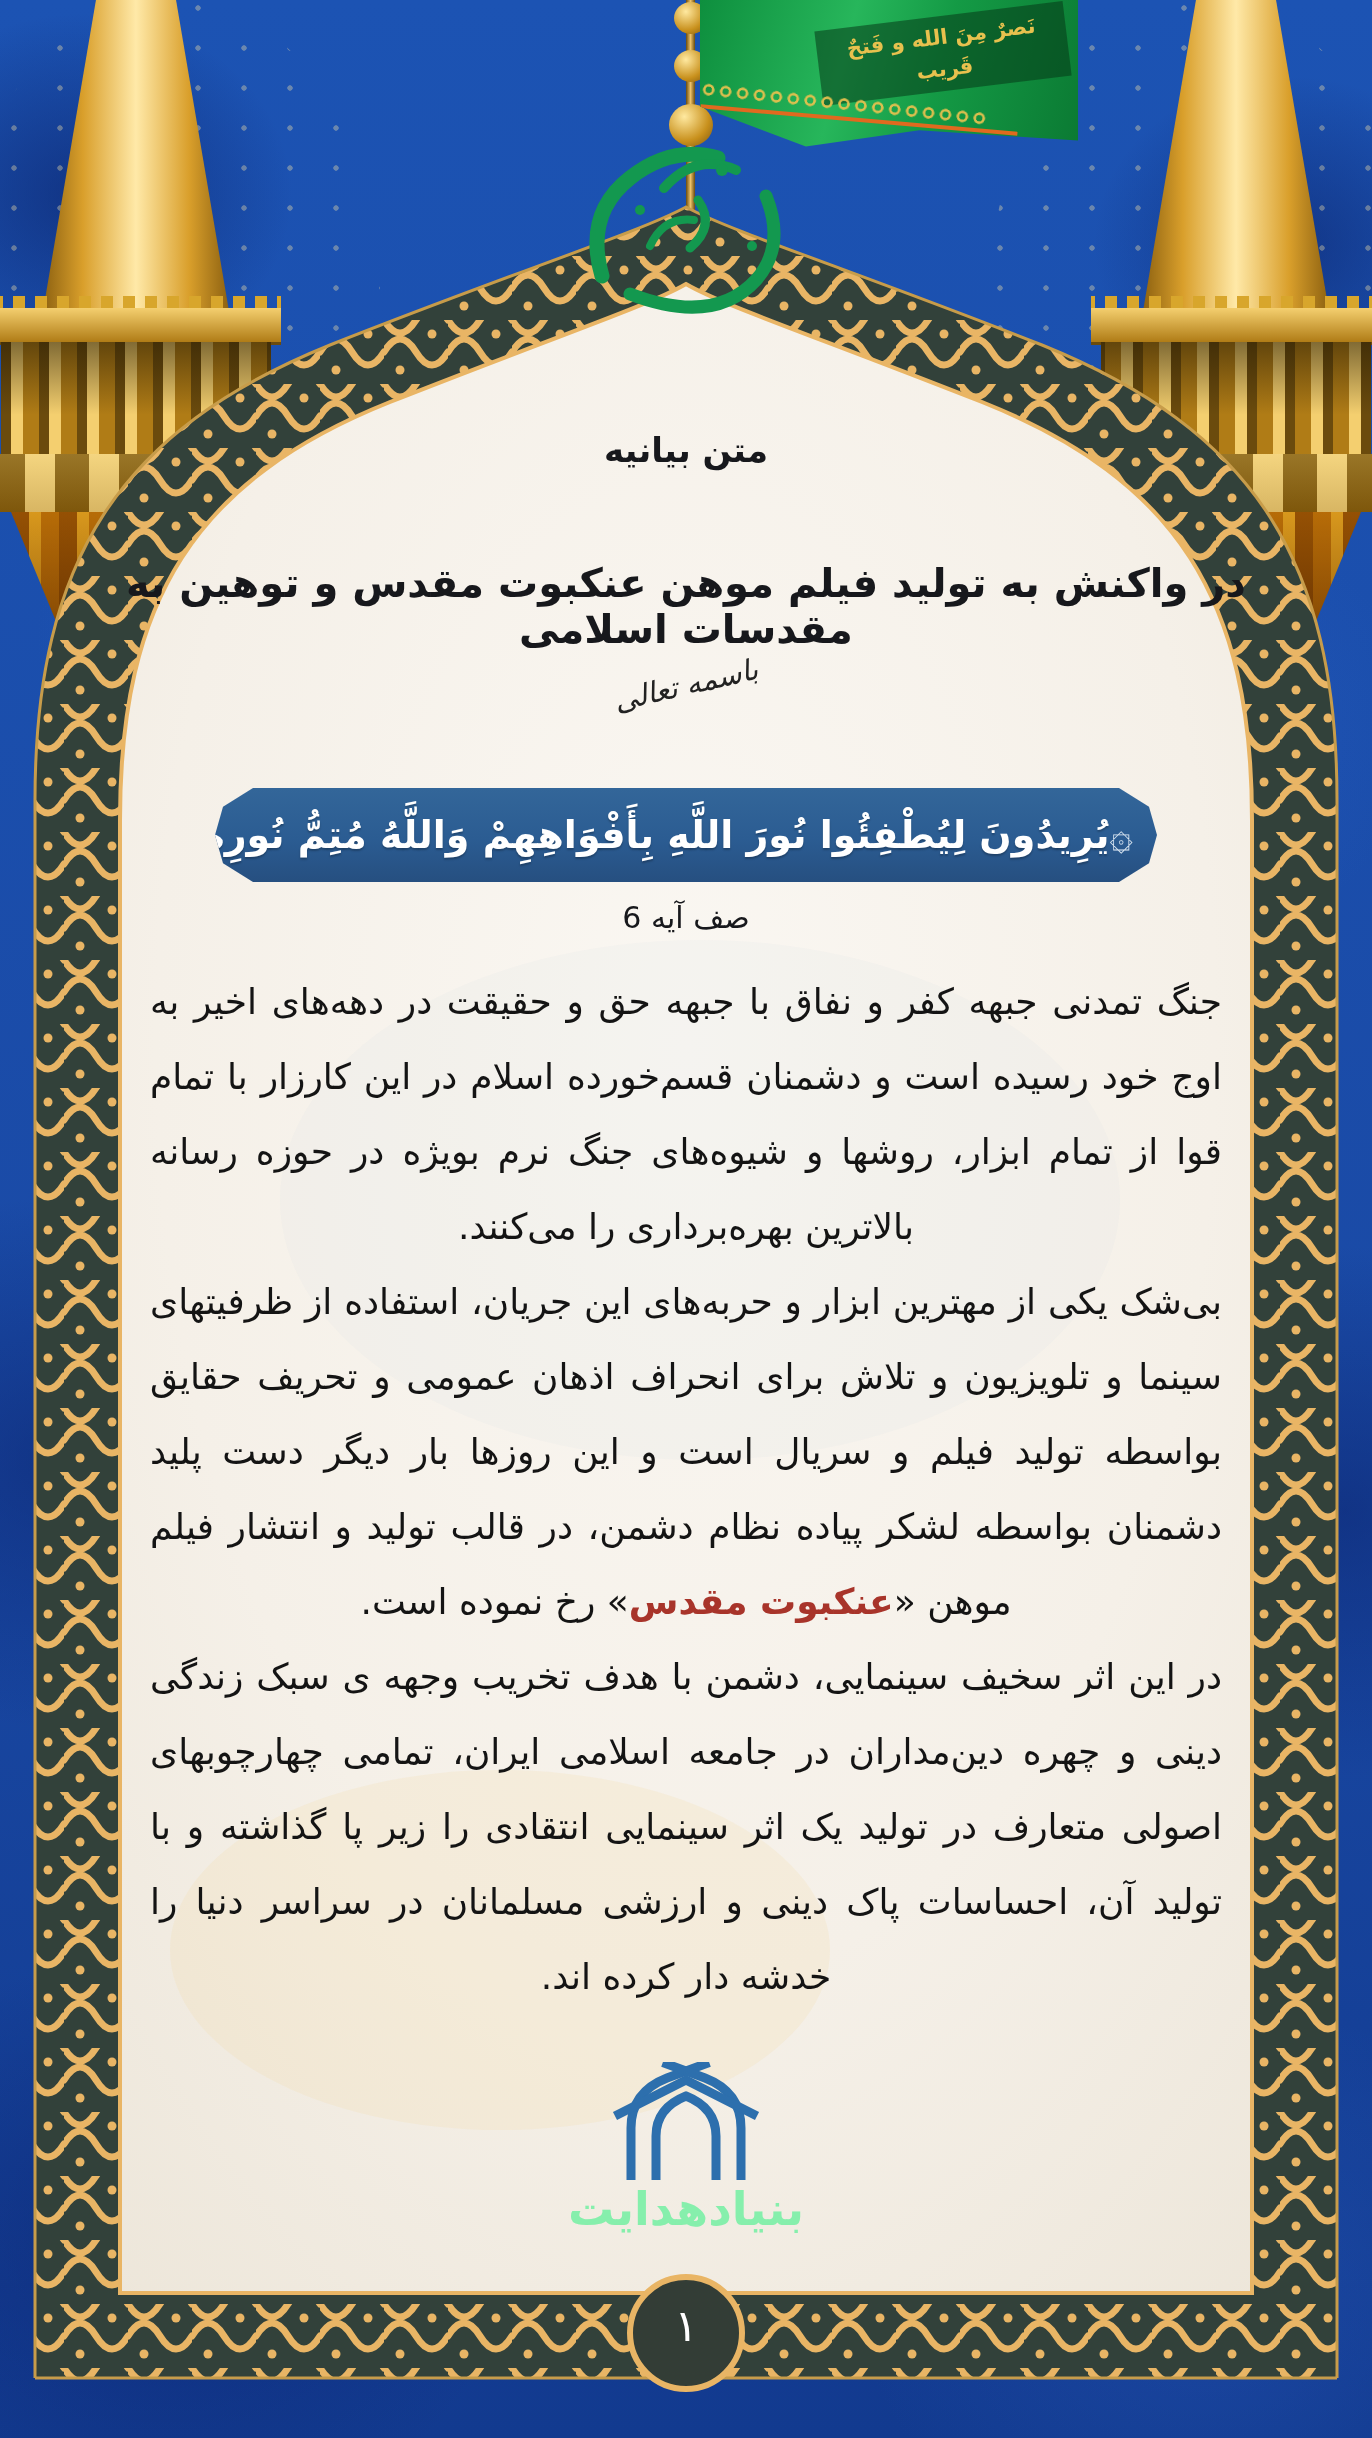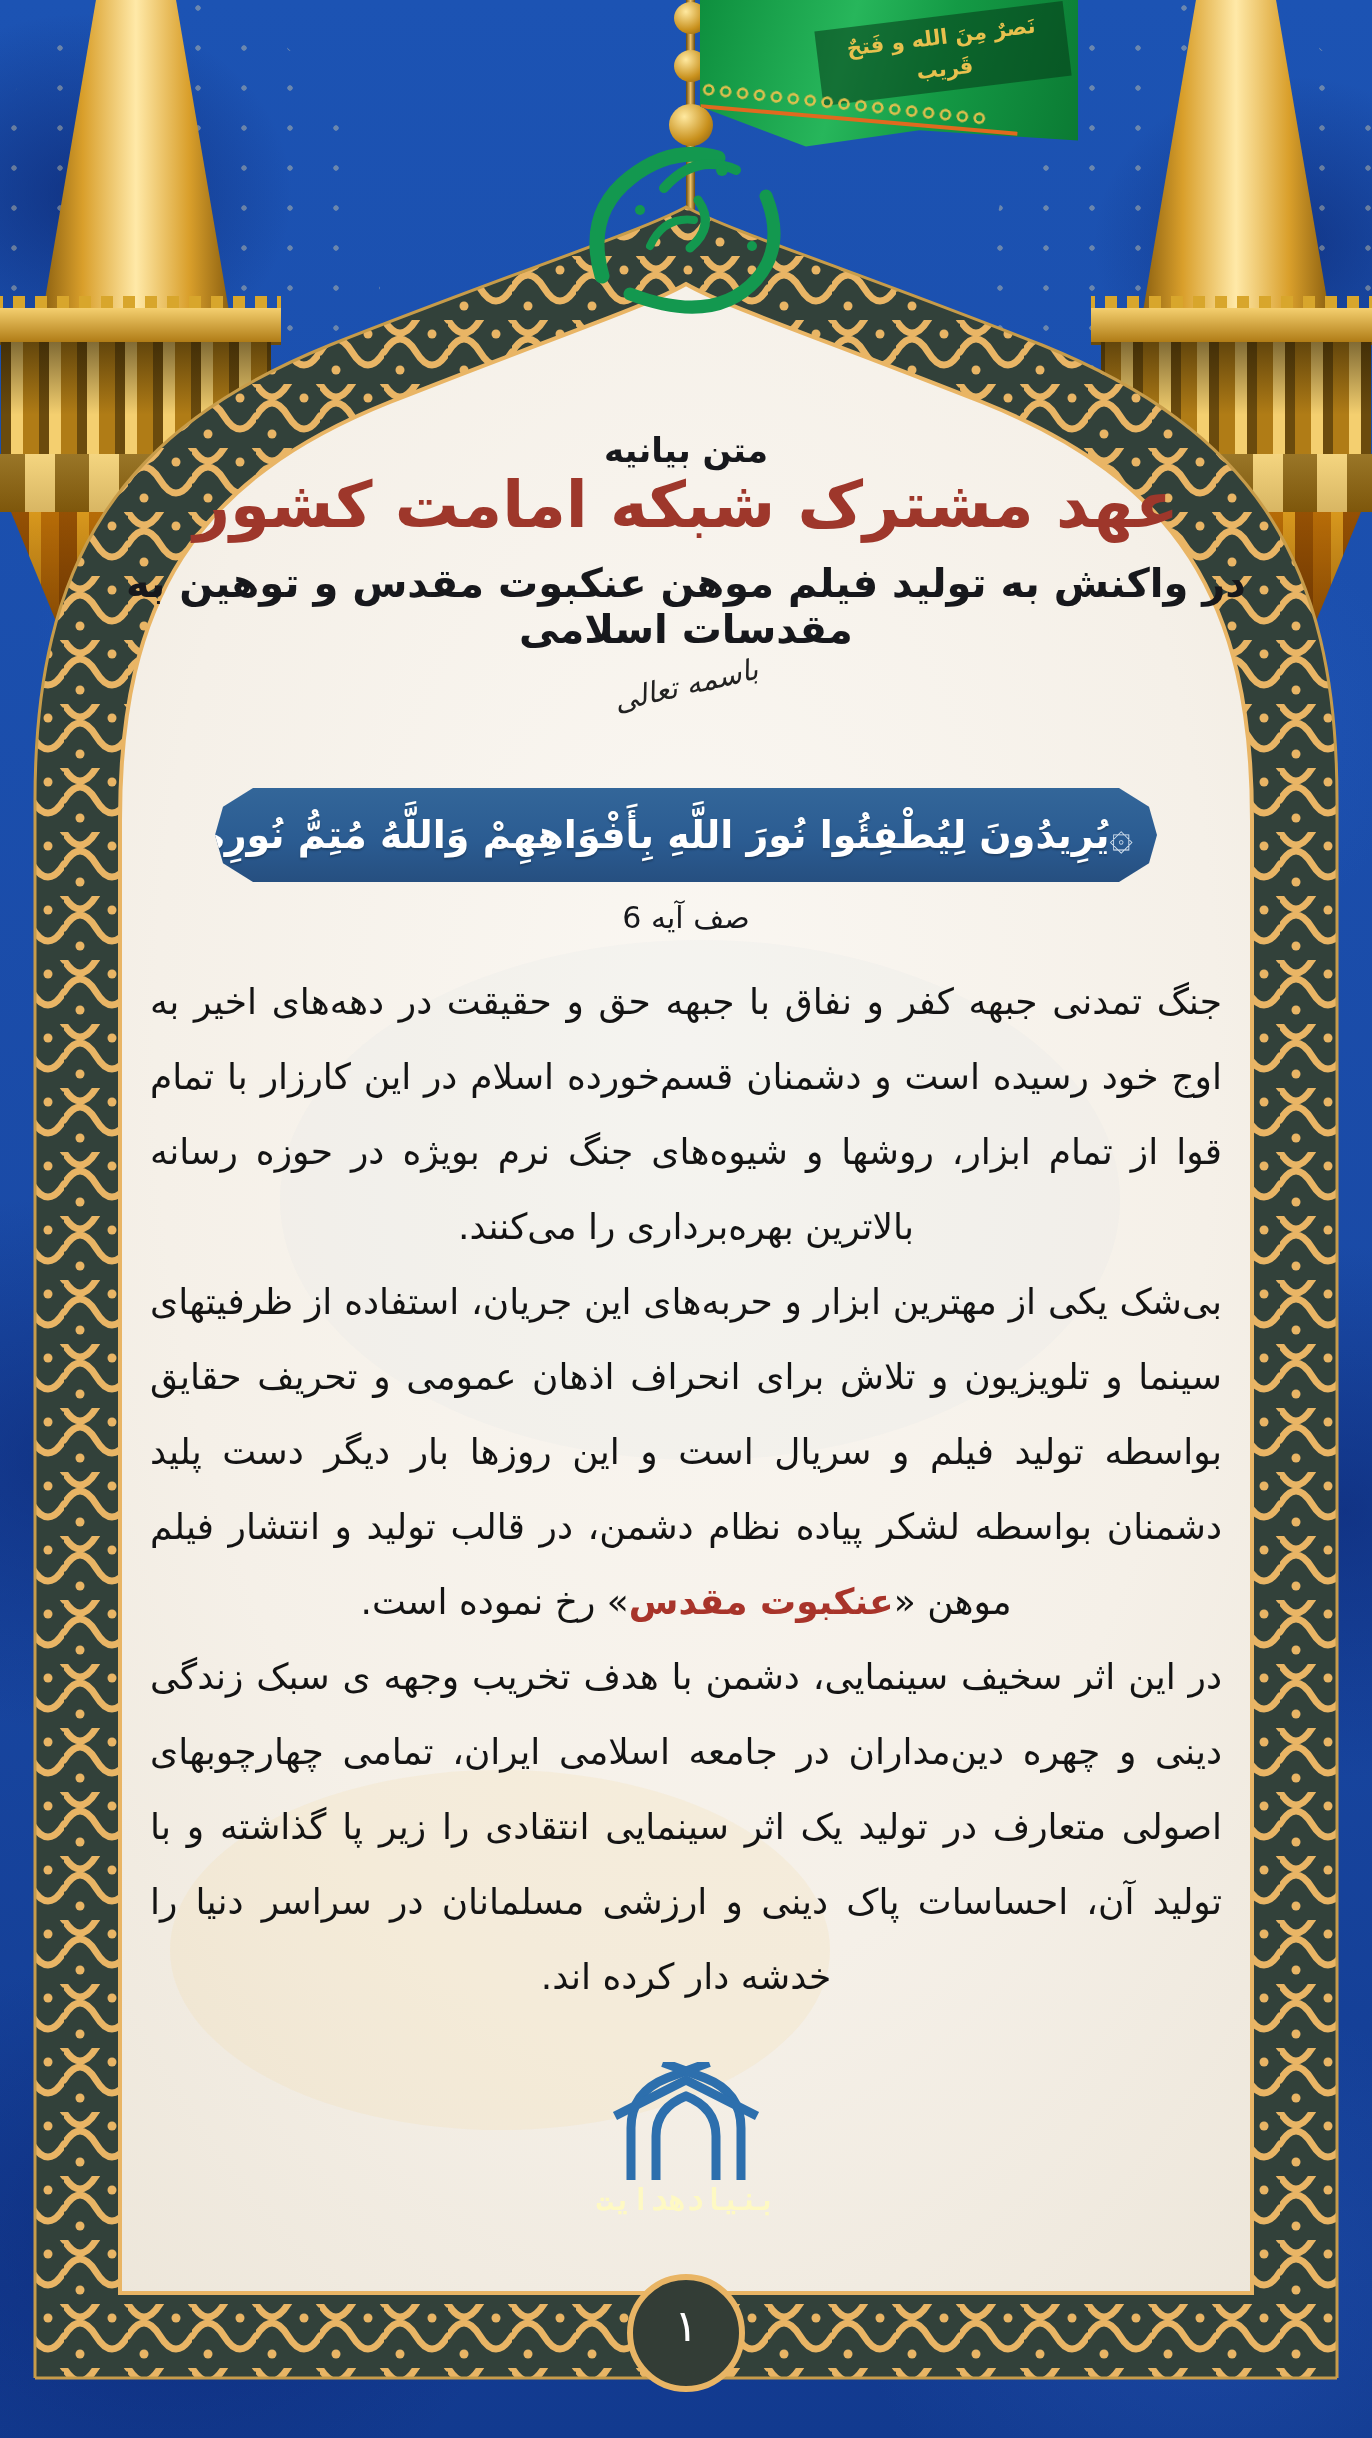--- a/index.html
+++ b/index.html
@@ -87,21 +87,21 @@
     text-shadow:0 2px 2px rgba(0,0,0,.25);white-space:nowrap;}
   .verse-ornament{color:#dbe7f2;font-size:40px;}
   .verse-ref{top:900px;font-size:30px;color:#17181c;}
   .body-text{position:absolute;left:150px;top:964px;width:1072px;}
   .body-text p{margin:0;font-size:36px;line-height:75px;color:#141414;
     text-align:justify;text-align-last:center;text-justify:inter-word;direction:rtl;}
   .hl{color:#a8342a;font-weight:bold;}
 
   
   .logo-mark{position:absolute;left:601px;top:2062px;width:170px;height:118px;}
-  .logo-name{top:2182px;font-size:30px;font-weight:bold;color:#fef9c3;letter-spacing:1px;font-family:Liberation Mono, monospace;}
+  .logo-name{top:2182px;font-size:46px;font-weight:bold;color:#86efac;letter-spacing:1px;}
   .logo-tagline{top:2230px;font-size:21px;color:#5b8fb9;}
   .page-number{position:absolute;left:120px;top:2300px;width:1132px;text-align:center;z-index:5;
     color:#ffffff;font-size:44px;}
 </style>
 </head>
 <body>
 
 <div class="canvas">
 
   <div class="bg-pattern"></div>
@@ -176,21 +176,20 @@
         <path d="M98 62 q32 -36 72 -18" stroke-width="10"></path>
         <path d="M124 122 q26 -22 8 -48" stroke-width="9"></path>
         <path d="M84 120 q14 -30 44 -26" stroke-width="8"></path>
       </g>
       <circle cx="156" cy="44" r="6" fill="#13984f"></circle>
       <circle cx="74" cy="84" r="5" fill="#13984f"></circle>
       <circle cx="186" cy="120" r="5" fill="#13984f"></circle>
     </svg>
 
     <div class="cx kicker">متن بیانیه</div>
-    <div class="cx title">عهد مشترک شبکه امامت کشور</div>
     <div class="cx subtitle">در واکنش به تولید فیلم موهن عنکبوت مقدس و توهین به مقدسات اسلامی</div>
     <div class="cx bismillah">باسمه تعالی</div>
 
     <div class="verse-banner">
       <span class="verse-ornament">۞</span>
       <span class="verse-text">یُرِیدُونَ لِیُطْفِئُوا نُورَ اللَّهِ بِأَفْوَاهِهِمْ وَاللَّهُ مُتِمُّ نُورِهِ وَلَوْ کَرِهَ الْکَافِرُونَ</span>
 
     </div>
     <div class="cx verse-ref">صف آیه 6</div>
 

